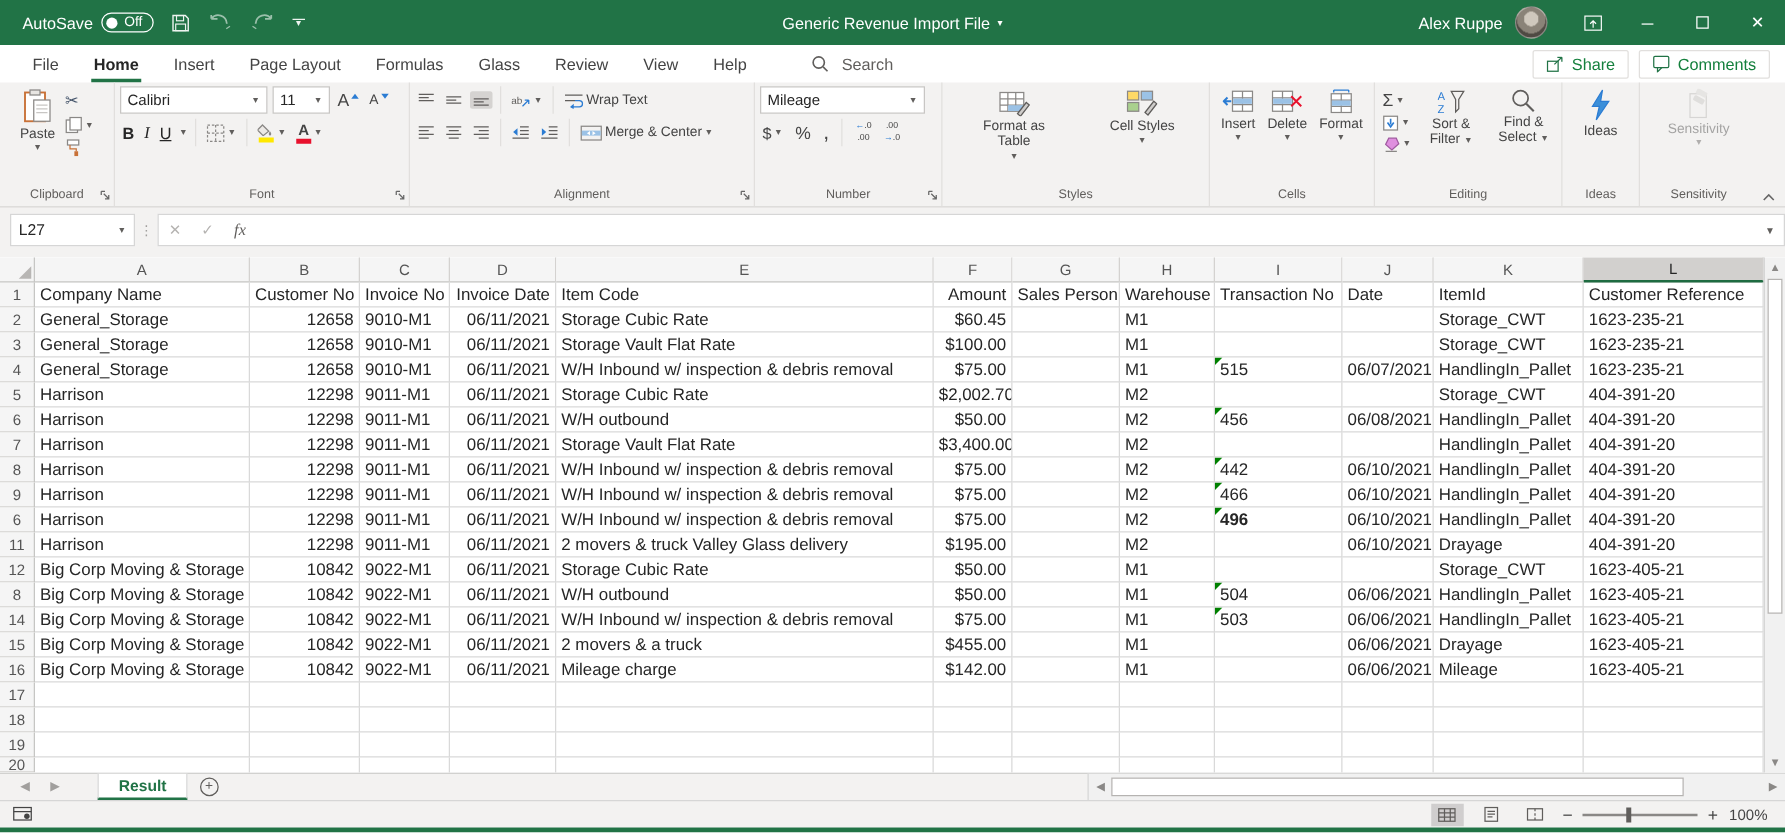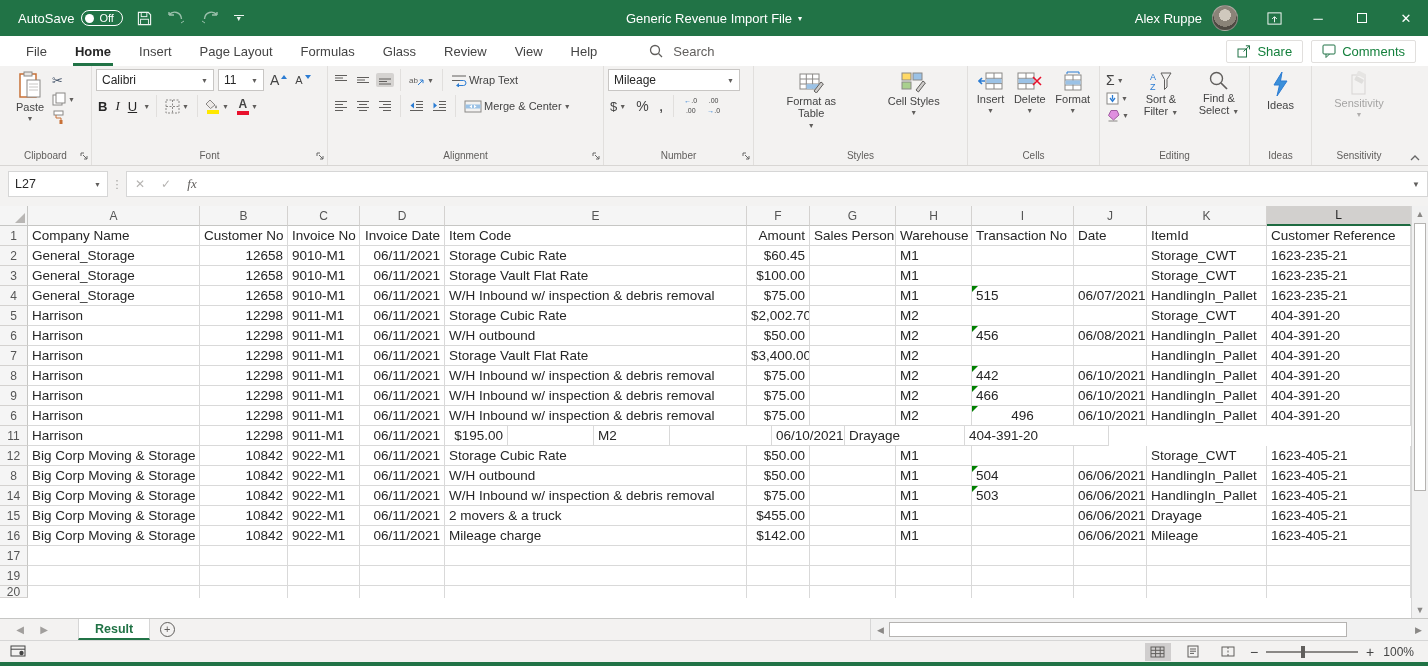--- a/index.html
+++ b/index.html
@@ -755,31 +755,32 @@
       <div class="grow">
         <div class="rowh">6</div>
         <div class="cell" style="width: 172px; text-align: left;">Harrison</div>
         <div class="cell" style="width: 88px; text-align: right;">12298</div>
         <div class="cell" style="width: 72px; text-align: left;">9011-M1</div>
         <div class="cell" style="width: 85px; text-align: right;">06/11/2021</div>
         <div class="cell" style="width: 302px; text-align: left;">W/H Inbound  w/ inspection &amp; debris removal</div>
         <div class="cell" style="width: 63px; text-align: right;">$75.00</div>
         <div class="cell" style="width: 86px; text-align: left;"></div>
         <div class="cell" style="width: 76px; text-align: left;">M2</div>
-        <div class="cell" style="width: 102px; text-align: center;">496<i class="tri"></i></div>
+        <div class="cell" style="width: 102px; text-align: left; font-weight: bold;">496<i class="tri"></i></div>
         <div class="cell" style="width: 73px; text-align: right;">06/10/2021</div>
         <div class="cell" style="width: 120px; text-align: left;">HandlingIn_Pallet</div>
         <div class="cell" style="width: 144px; text-align: left;">404-391-20</div>
       </div>
       <div class="grow">
         <div class="rowh">11</div>
         <div class="cell" style="width: 172px; text-align: left;">Harrison</div>
         <div class="cell" style="width: 88px; text-align: right;">12298</div>
         <div class="cell" style="width: 72px; text-align: left;">9011-M1</div>
         <div class="cell" style="width: 85px; text-align: right;">06/11/2021</div>
+        <div class="cell" style="width: 302px; text-align: left;">2 movers &amp; truck Valley Glass delivery</div>
         <div class="cell" style="width: 63px; text-align: right;">$195.00</div>
         <div class="cell" style="width: 86px; text-align: left;"></div>
         <div class="cell" style="width: 76px; text-align: left;">M2</div>
         <div class="cell" style="width: 102px; text-align: left;"></div>
         <div class="cell" style="width: 73px; text-align: right;">06/10/2021</div>
         <div class="cell" style="width: 120px; text-align: left;">Drayage</div>
         <div class="cell" style="width: 144px; text-align: left;">404-391-20</div>
       </div>
       <div class="grow">
         <div class="rowh">12</div>
@@ -851,20 +852,35 @@
         <div class="cell" style="width: 63px; text-align: right;">$142.00</div>
         <div class="cell" style="width: 86px; text-align: left;"></div>
         <div class="cell" style="width: 76px; text-align: left;">M1</div>
         <div class="cell" style="width: 102px; text-align: left;"></div>
         <div class="cell" style="width: 73px; text-align: right;">06/06/2021</div>
         <div class="cell" style="width: 120px; text-align: left;">Mileage</div>
         <div class="cell" style="width: 144px; text-align: left;">1623-405-21</div>
       </div>
       <div class="grow">
         <div class="rowh">17</div>
+        <div class="cell" style="width: 172px; text-align: left;"></div>
+        <div class="cell" style="width: 88px; text-align: right;"></div>
+        <div class="cell" style="width: 72px; text-align: left;"></div>
+        <div class="cell" style="width: 85px; text-align: right;"></div>
+        <div class="cell" style="width: 302px; text-align: left;"></div>
+        <div class="cell" style="width: 63px; text-align: right;"></div>
+        <div class="cell" style="width: 86px; text-align: left;"></div>
+        <div class="cell" style="width: 76px; text-align: left;"></div>
+        <div class="cell" style="width: 102px; text-align: left;"></div>
+        <div class="cell" style="width: 73px; text-align: right;"></div>
+        <div class="cell" style="width: 120px; text-align: left;"></div>
+        <div class="cell" style="width: 144px; text-align: left;"></div>
+      </div>
+      <div class="grow">
+        <div class="rowh">18</div>
         <div class="cell" style="width: 172px; text-align: left;"></div>
         <div class="cell" style="width: 88px; text-align: right;"></div>
         <div class="cell" style="width: 72px; text-align: left;"></div>
         <div class="cell" style="width: 85px; text-align: right;"></div>
         <div class="cell" style="width: 302px; text-align: left;"></div>
         <div class="cell" style="width: 63px; text-align: right;"></div>
         <div class="cell" style="width: 86px; text-align: left;"></div>
         <div class="cell" style="width: 76px; text-align: left;"></div>
         <div class="cell" style="width: 102px; text-align: left;"></div>
         <div class="cell" style="width: 73px; text-align: right;"></div>

